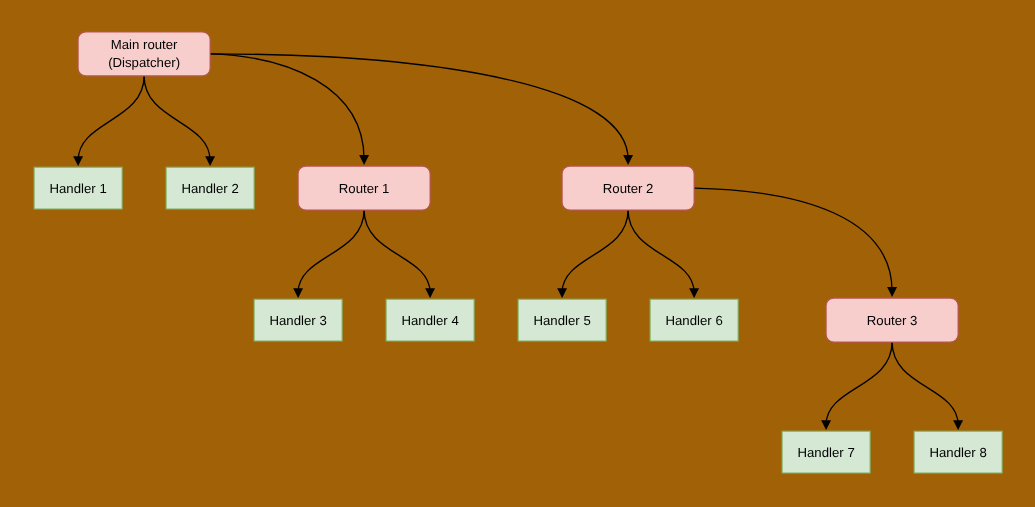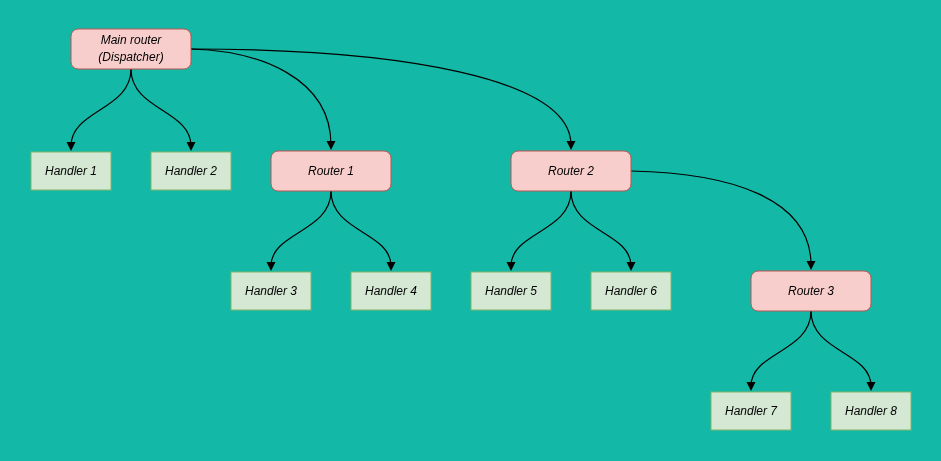--- a/index.html
+++ b/index.html
@@ -10,22 +10,21 @@
   body {
     width: 941px;
     height: 461px;
     font-family: "Liberation Sans", sans-serif;
     overflow: hidden;
   }
   #diagram-canvas {
     position: relative;
     width: 941px;
     height: 461px;
-    background: #14b8a6;
-    font-style: italic;
+    background: #a16207;
   }
   svg#graph {
     position: absolute;
     top: 0;
     left: 0;
     width: 941px;
     height: 461px;
   }
   .node-rect {
     stroke-width: 1;

